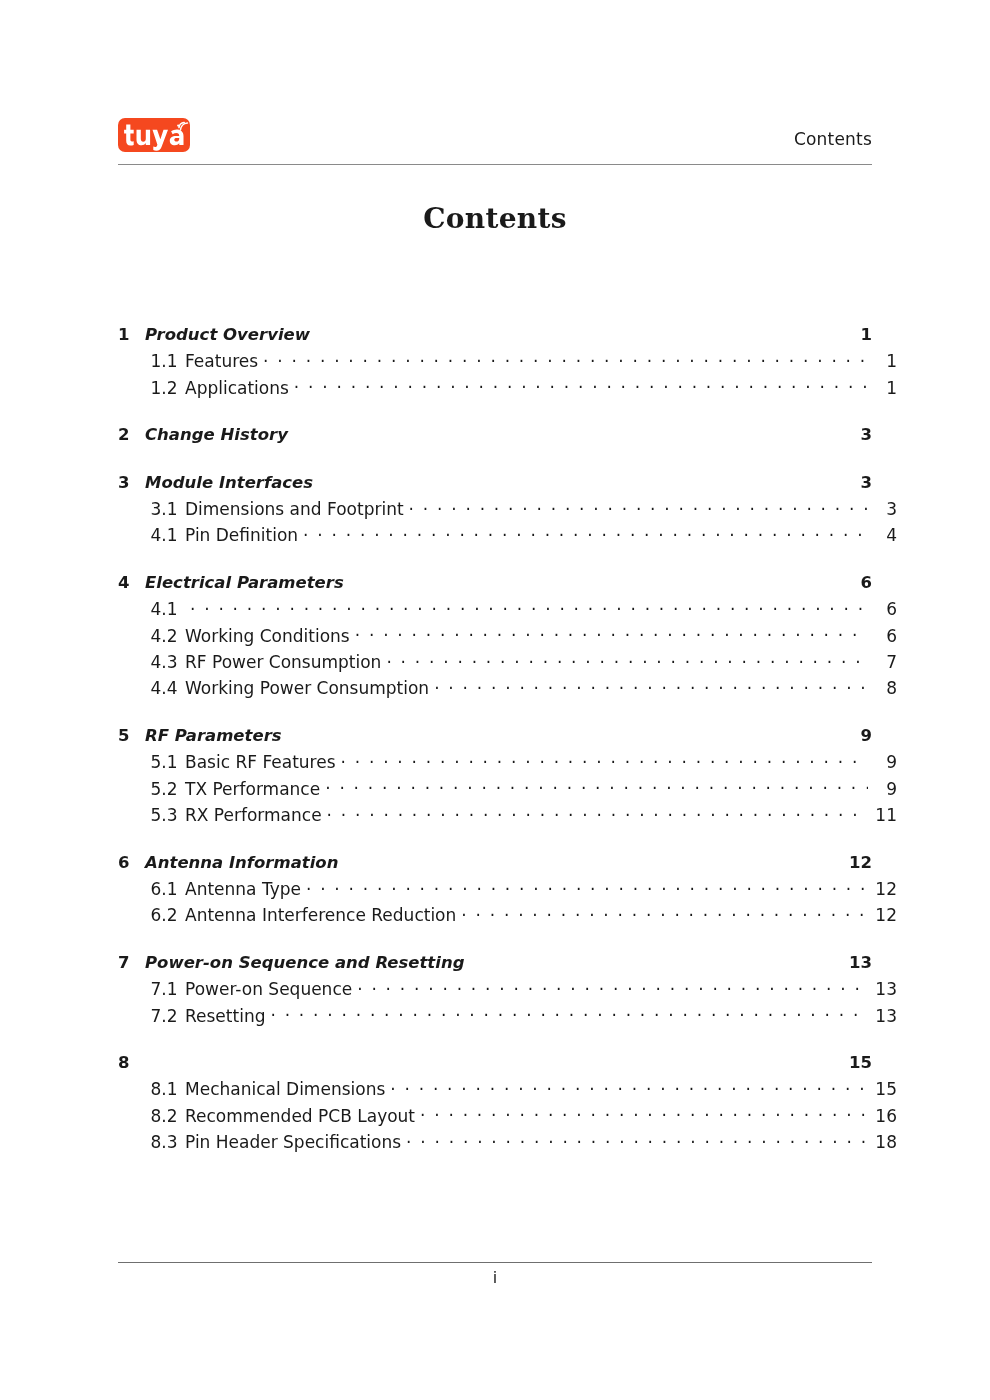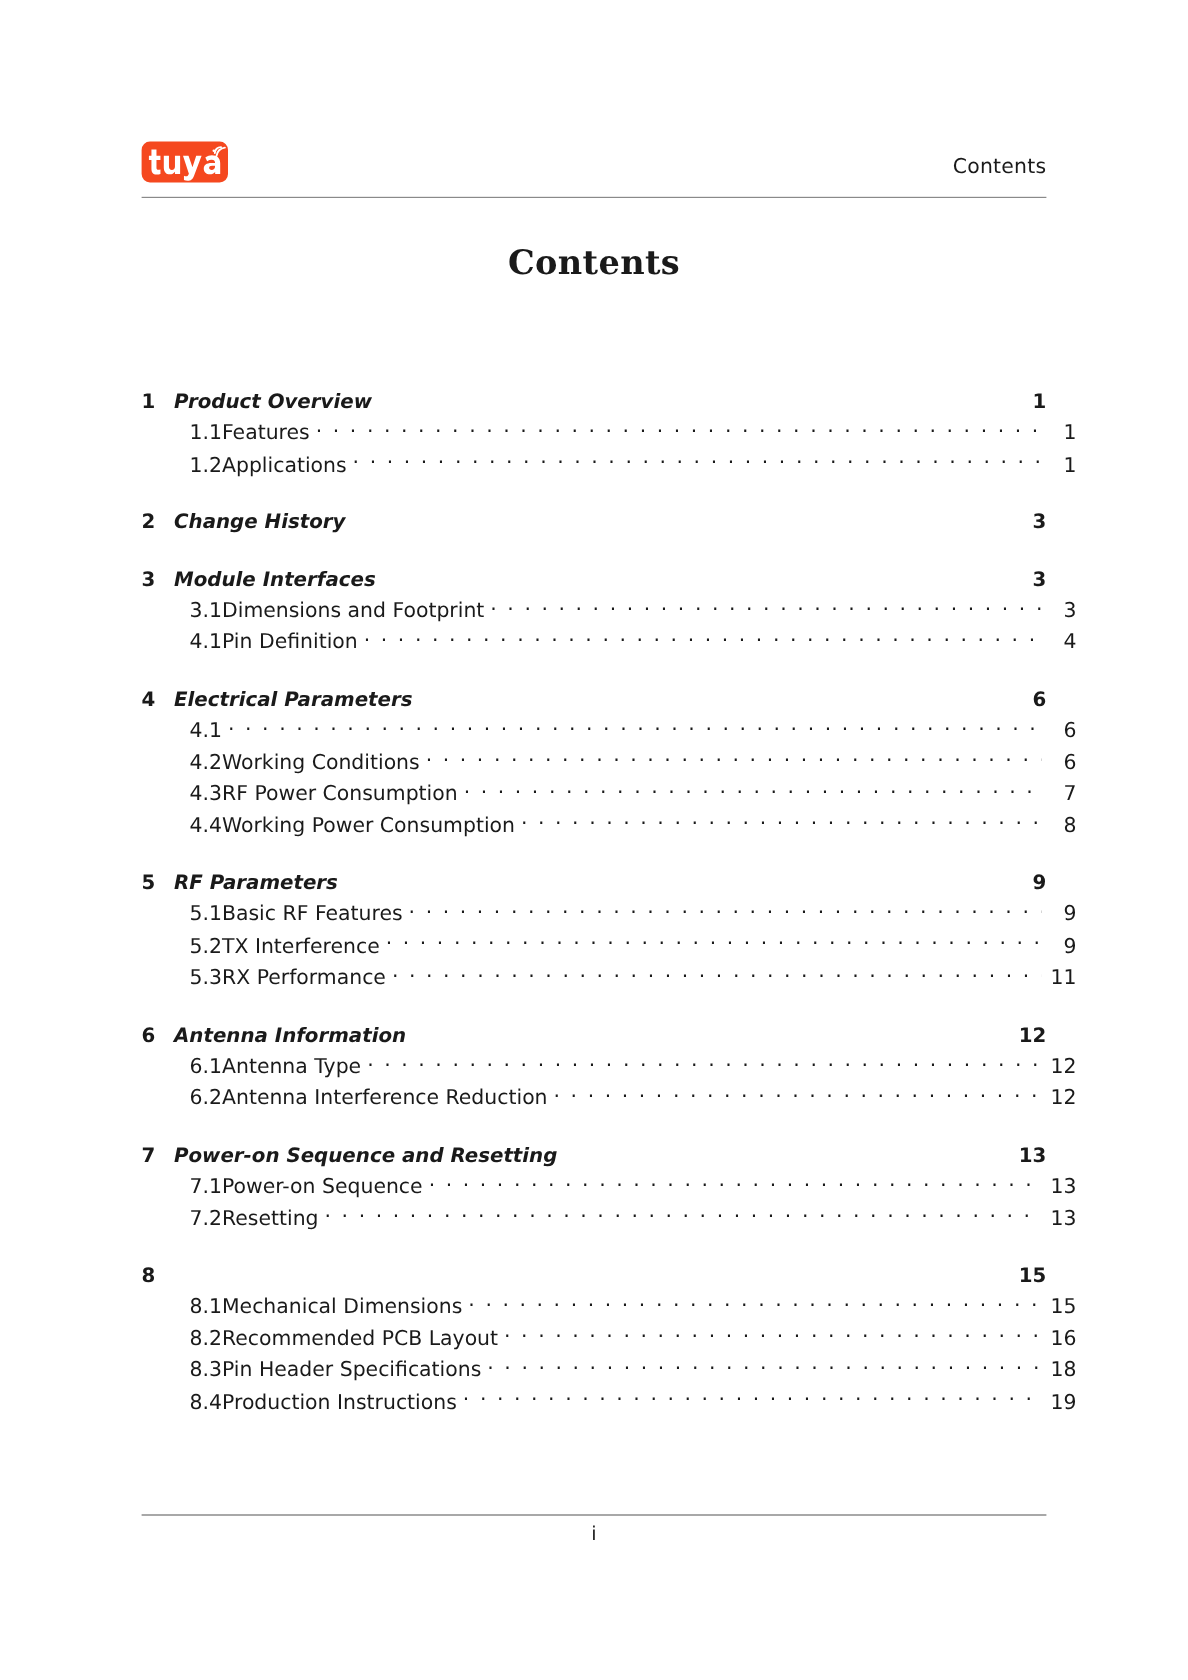--- a/index.html
+++ b/index.html
@@ -108,21 +108,21 @@
   
   .toc-row.lvl2 {
     font-weight: normal;
     font-size: 17px;
     font-family: "DejaVu Sans", sans-serif;
     padding-left: 25px;
   }
   .toc-row.lvl2 .num {
     width: 42px;
     flex: 0 0 42px;
-    text-align: right;
+    text-align: center;
   }
   .toc-row.lvl2 .label { white-space: nowrap; }
 
   .leader {
     flex: 1 1 auto;
     overflow: hidden;
     height: 1em;
     margin: 0 5px;
     position: relative;
   }
@@ -285,21 +285,21 @@
           <span class="pageno">9</span>
         </div>
         <div class="toc-row lvl2">
           <span class="num">5.1</span>
           <span class="label">Basic RF Features</span>
           <span class="leader"></span>
           <span class="pageno">9</span>
         </div>
         <div class="toc-row lvl2">
           <span class="num">5.2</span>
-          <span class="label">TX Interference</span>
+          <span class="label">TX Performance</span>
           <span class="leader"></span>
           <span class="pageno">9</span>
         </div>
         <div class="toc-row lvl2">
           <span class="num">5.3</span>
           <span class="label">RX Performance</span>
           <span class="leader"></span>
           <span class="pageno">11</span>
         </div>
       </div>
@@ -360,25 +360,19 @@
           <span class="label">Recommended PCB Layout</span>
           <span class="leader"></span>
           <span class="pageno">16</span>
         </div>
         <div class="toc-row lvl2">
           <span class="num">8.3</span>
           <span class="label">Pin Header Specifications</span>
           <span class="leader"></span>
           <span class="pageno">18</span>
         </div>
-        <div class="toc-row lvl2">
-          <span class="num">8.4</span>
-          <span class="label">Production Instructions</span>
-          <span class="leader"></span>
-          <span class="pageno">19</span>
-        </div>
       </div>
     </div>
 
   <div class="footer-rule"></div>
   <div class="footer-pageno">i</div>
 
 </div>
 
 </body></html>

